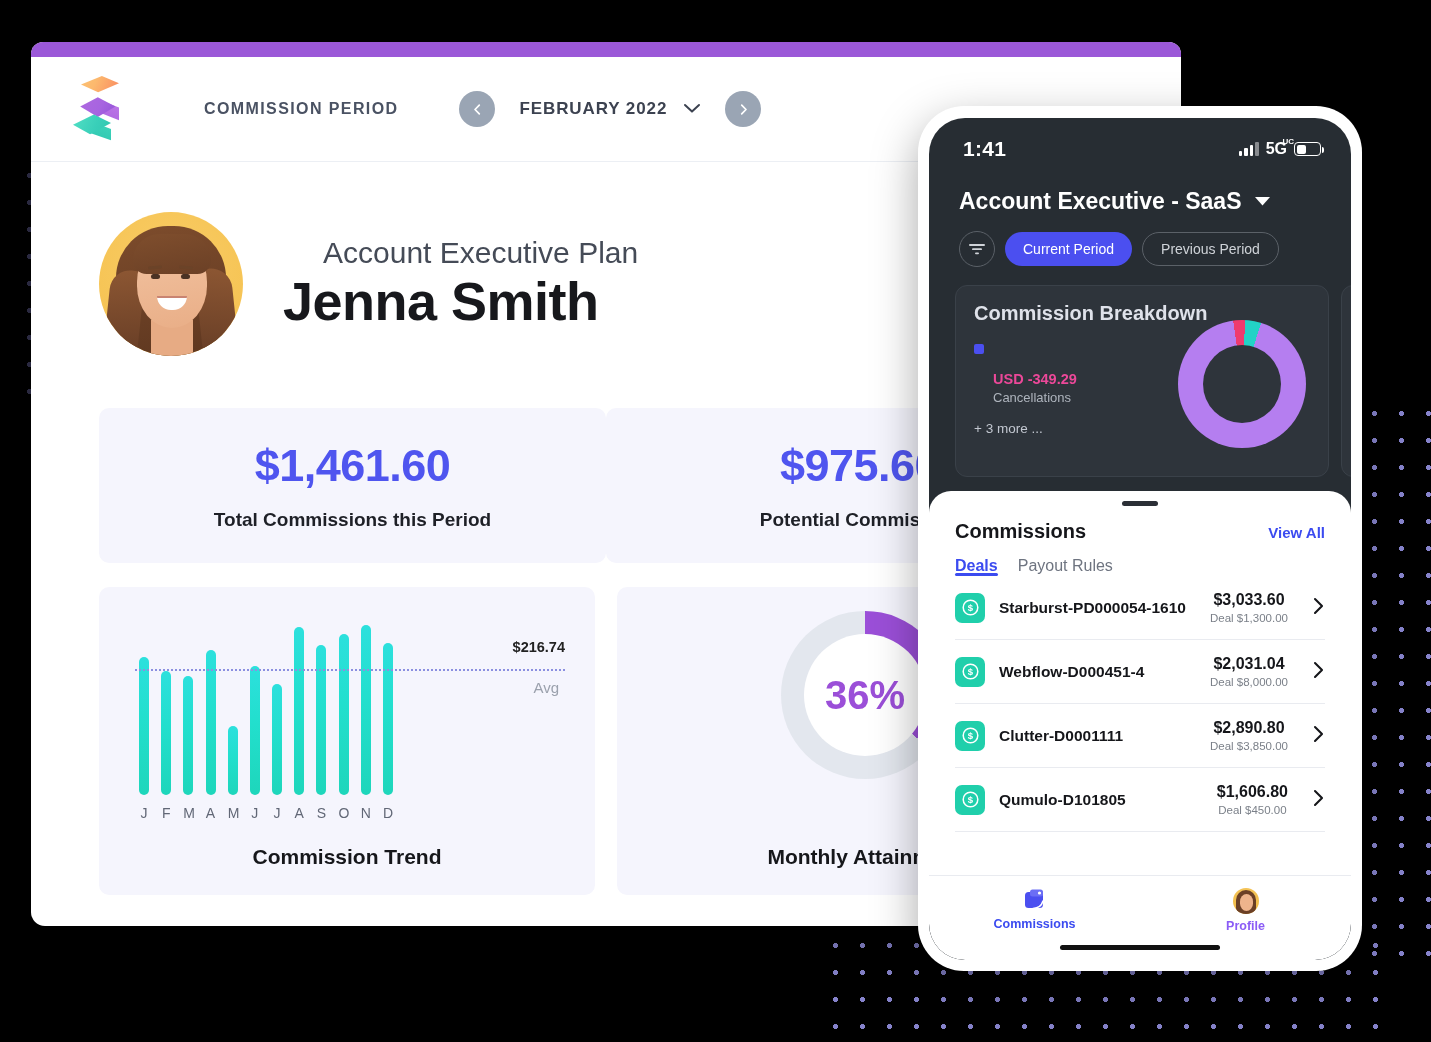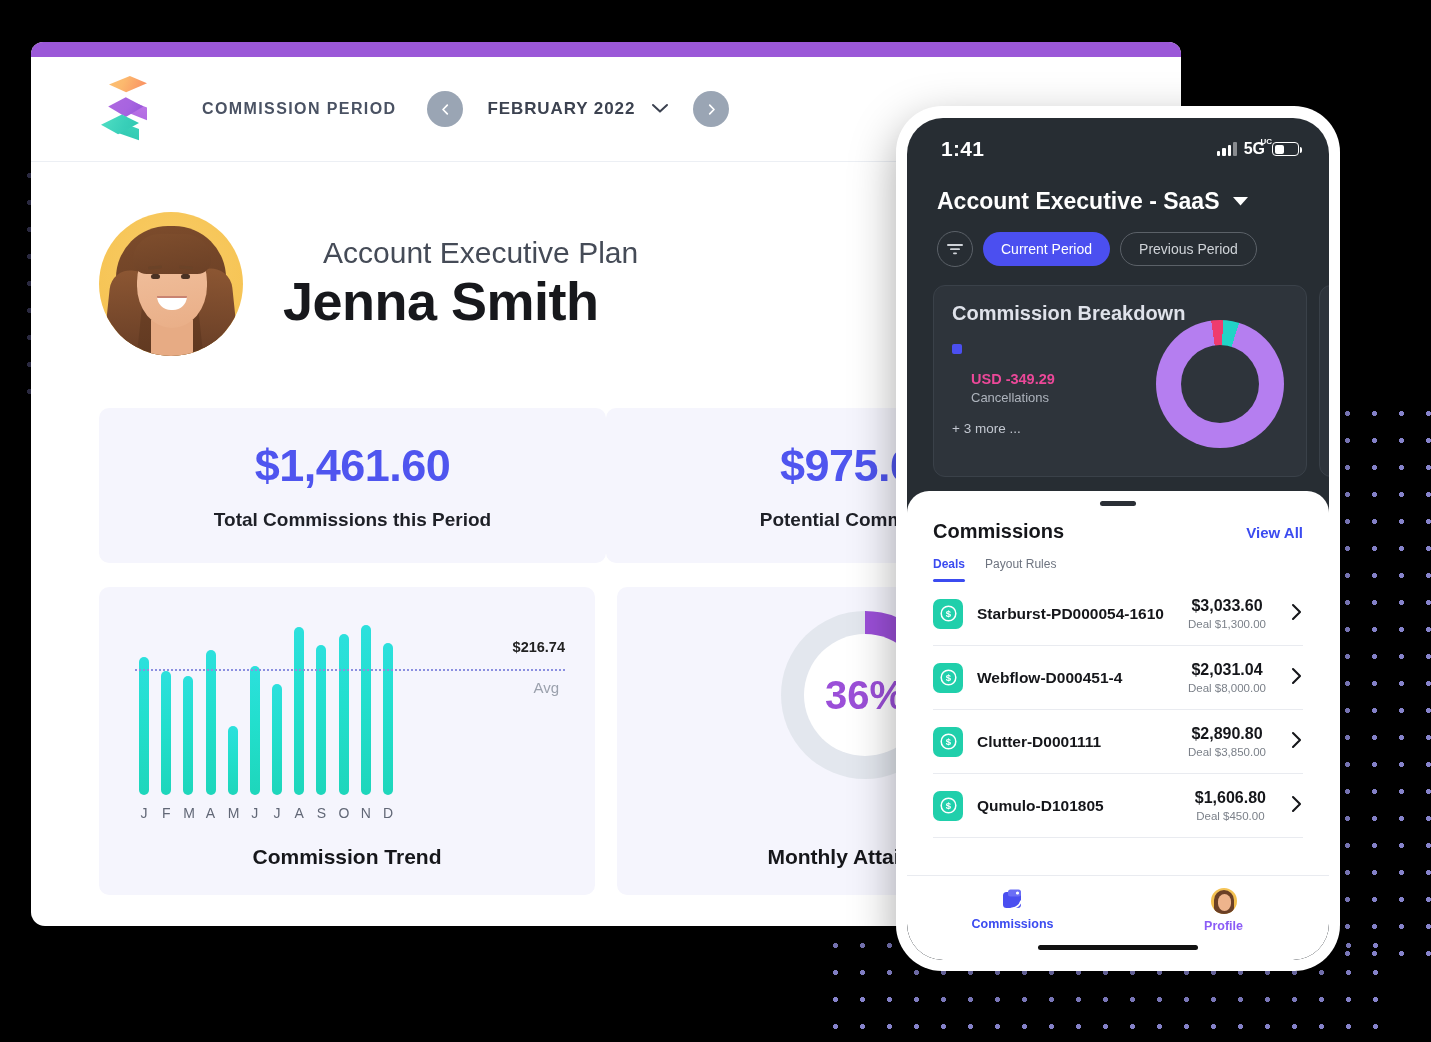--- a/index.html
+++ b/index.html
@@ -25,22 +25,23 @@
 
   
   #dashboard {
     position:absolute; left:31px; top:42px; width:1150px; height:884px;
     background:#ffffff; border-radius:12px 12px 14px 14px;
     overflow:hidden;
     box-shadow:0 18px 50px rgba(0,0,0,.30);
   }
   #dash-topbar { height:15px; background:#9b58d8; }
   #dash-header {
-    height:105px; display:flex; align-items:center; padding-left:70px;
+    height:105px; display:flex; align-items:center; padding-left:42px;
     border-bottom:1px solid #eceff4;
+    gap:30px;
   }
 
   
   .logo { width:46px; height:66px; position:relative; flex:0 0 auto; }
   .logo span { position:absolute; display:block; }
   .lg-1 { left:8px; top:0;   width:38px; height:24px;
           background:linear-gradient(115deg,#fcc173 0%,#fcb96e 35%,#f9845f 100%);
           clip-path:polygon(0 35%,55% 0,100% 30%,45% 68%); }
   .lg-2 { left:4px; top:18px; width:40px; height:28px;
           background:linear-gradient(120deg,#b06ae0 0%,#a764e0 55%,#8f4fd6 100%);
@@ -133,21 +134,21 @@
   
   #attain-wrap { position:absolute; left:0; right:0; top:24px; display:flex; justify-content:center; }
   #attain-donut { width:168px; height:168px; border-radius:50%; position:relative;
                   display:flex; align-items:center; justify-content:center; }
   #attain-hole { width:122px; height:122px; border-radius:50%; background:#ffffff;
                  display:flex; align-items:center; justify-content:center; }
   #attain-pct { font-size:40px; font-weight:800; color:#9b4fd8; }
 
   
   #phone {
-    position:absolute; left:896px; top:106px; width:444px; height:865px;
+    position:absolute; left:918px; top:106px; width:444px; height:865px;
     background:#ffffff; border-radius:46px;
     box-shadow:0 16px 46px rgba(0,0,0,.34);
     padding:12px 11px 11px 11px;
   }
   #phone-screen {
     width:100%; height:100%; border-radius:36px; background:#272d33;
     overflow:hidden; position:relative; display:flex; flex-direction:column;
   }
   #status-bar { height:52px; display:flex; align-items:center;
                 justify-content:space-between; padding:10px 30px 0 34px; }
@@ -194,21 +195,21 @@
   
   #sheet { margin-top:14px; background:#fff; border-radius:22px 22px 36px 36px;
            flex:1; display:flex; flex-direction:column; overflow:hidden; }
   #grabber { width:36px; height:5px; border-radius:3px; background:#2b2f36;
              margin:10px auto 0 auto; }
   #sheet-head { display:flex; align-items:baseline; justify-content:space-between;
                 padding:14px 26px 0 26px; }
   #sheet-title { font-size:20px; font-weight:700; color:#15161a; }
   #view-all { font-size:15px; font-weight:700; color:#3b4bf0; }
   #tabs { display:flex; gap:20px; padding:14px 26px 0 26px; }
-  .tab { font-size:12px; padding-bottom:11px; color:#6e7480; position:relative; }
+  .tab { font-size:16px; padding-bottom:1px; color:#6e7480; position:relative; }
   .tab.active { color:#3b4bf0; font-weight:700; }
   .tab.active::after { content:""; position:absolute; left:0; bottom:0; width:100%;
                        height:3px; border-radius:2px; background:#3b4bf0; }
   #deal-list { padding:0 26px; }
   .deal-row { display:flex; align-items:center; gap:14px; padding:15px 0;
               border-bottom:1px solid #e9ebf0; }
   .deal-icon { width:30px; height:30px; border-radius:7px; background:#20cfab;
                display:flex; align-items:center; justify-content:center; flex:0 0 auto; }
   .deal-name { font-size:15.5px; font-weight:600; color:#15161a; flex:1; }
   .deal-right { text-align:center; }

